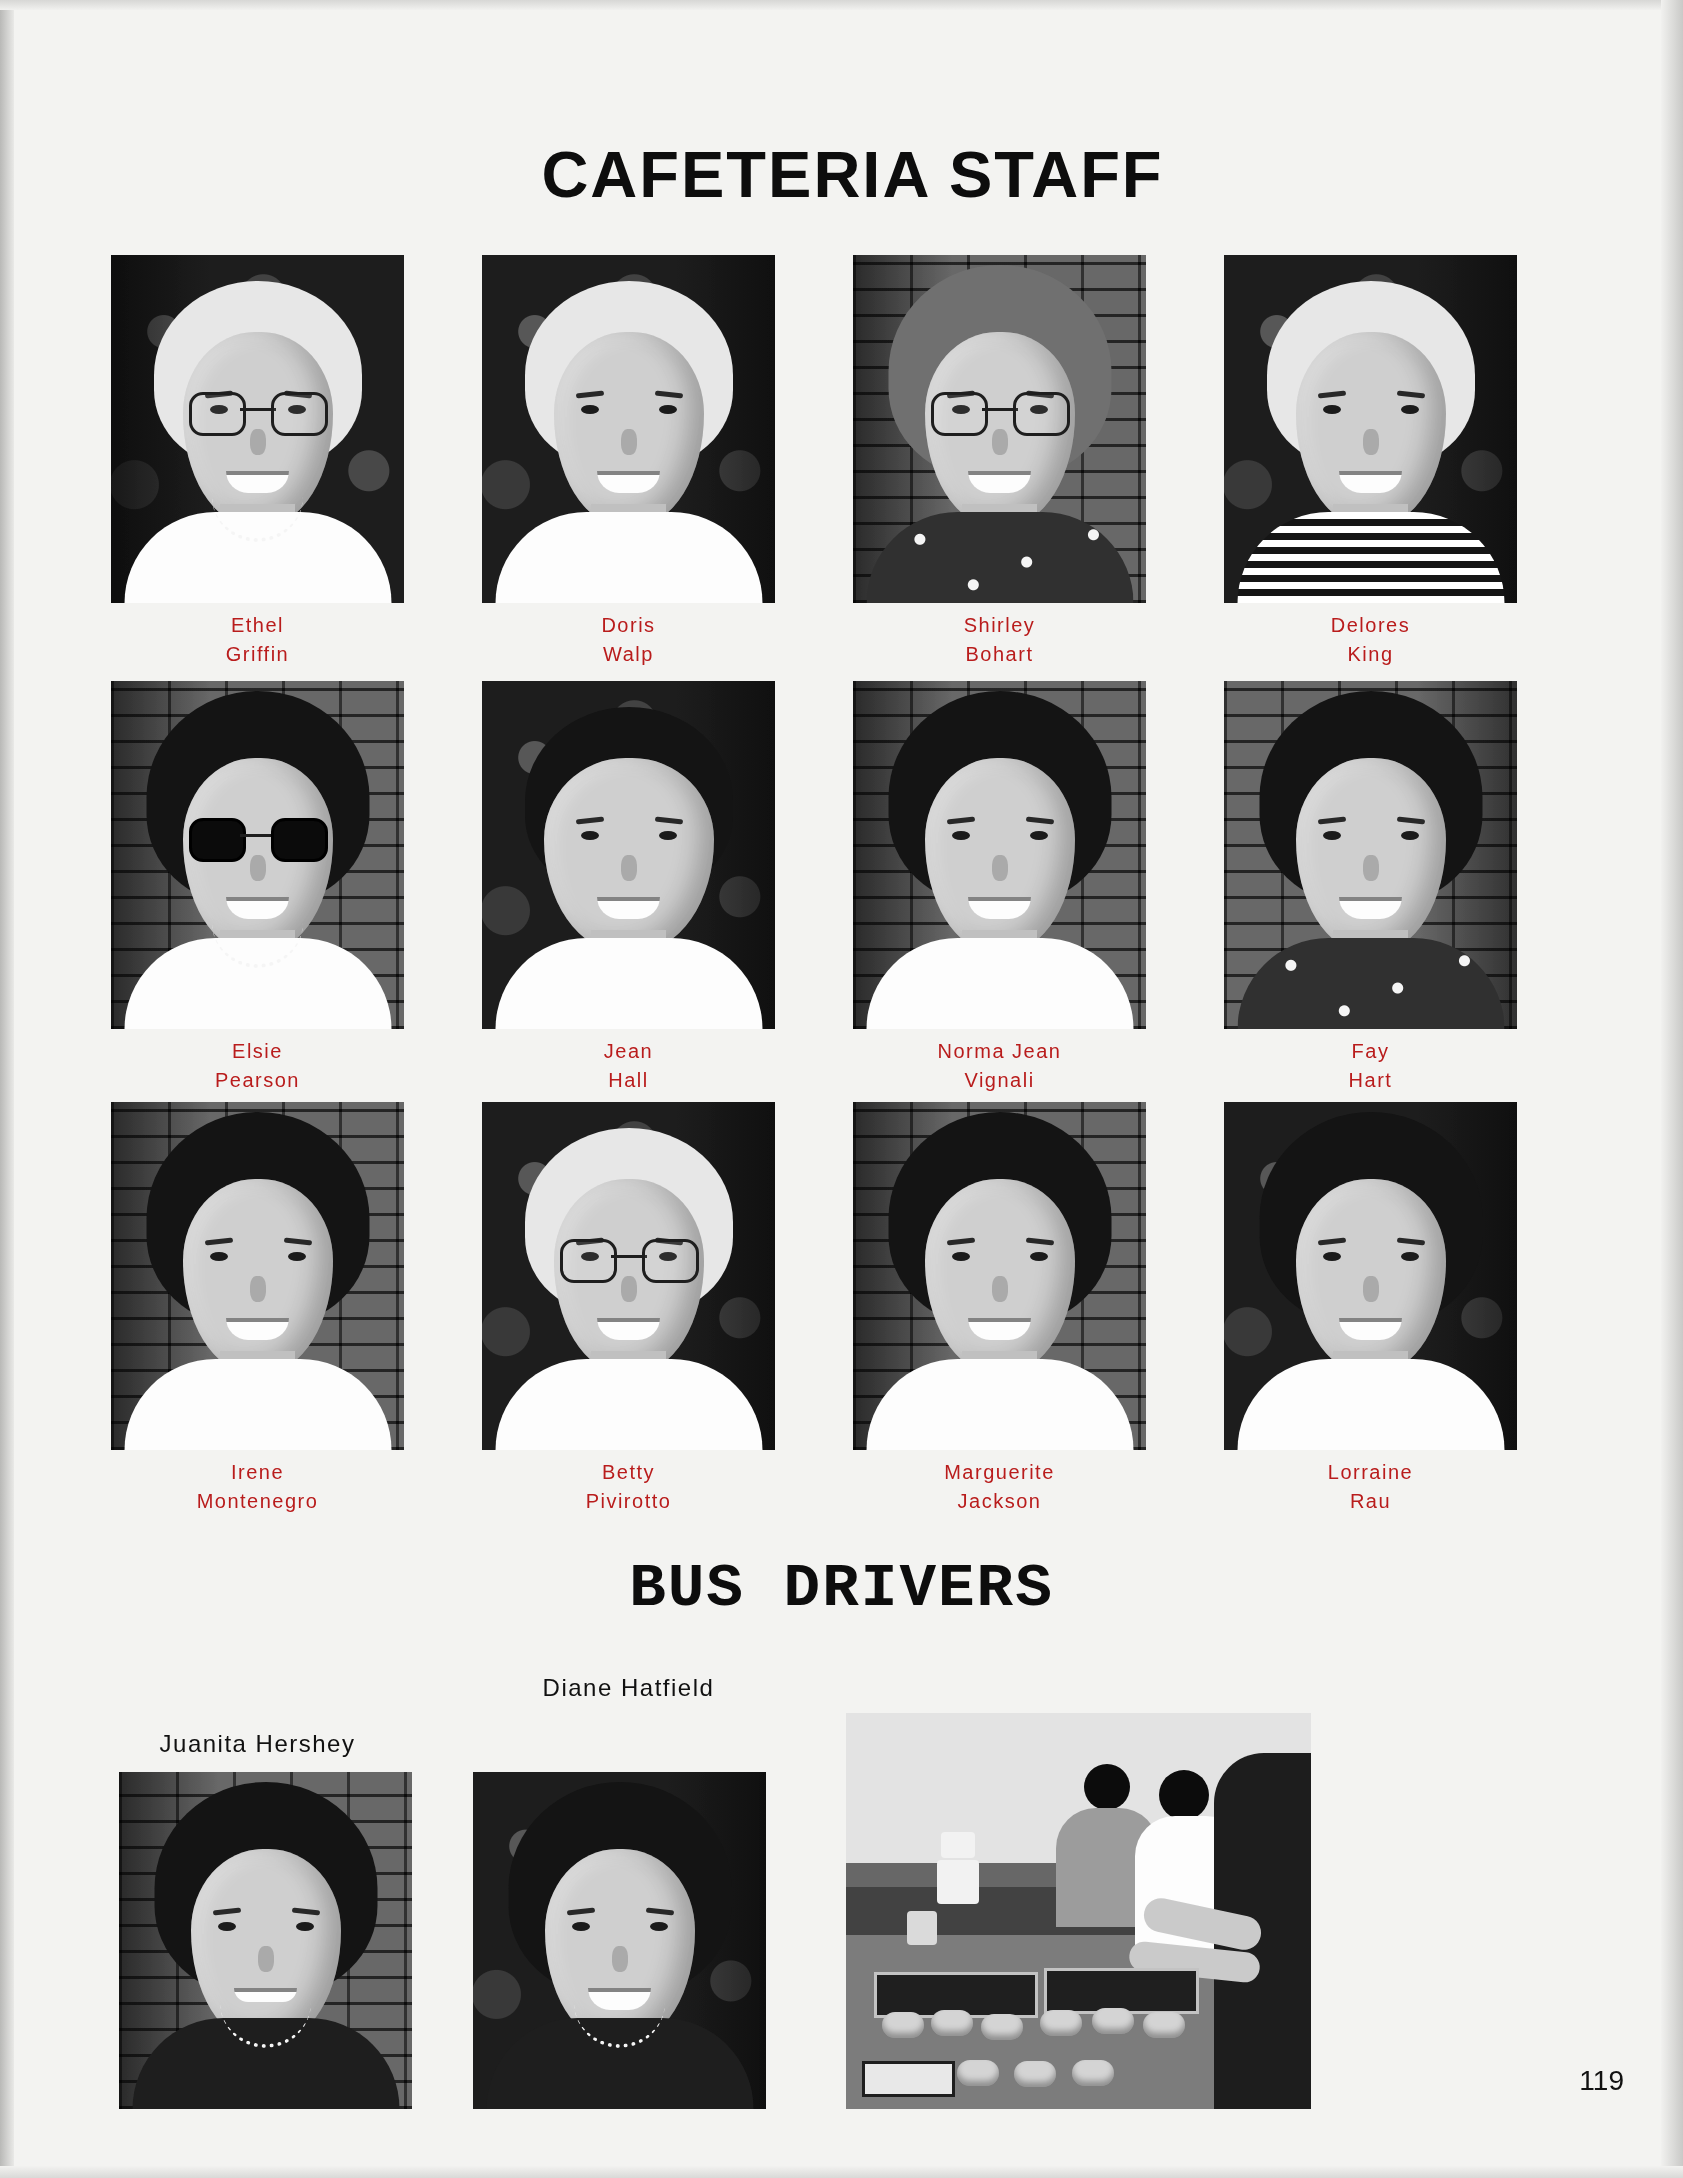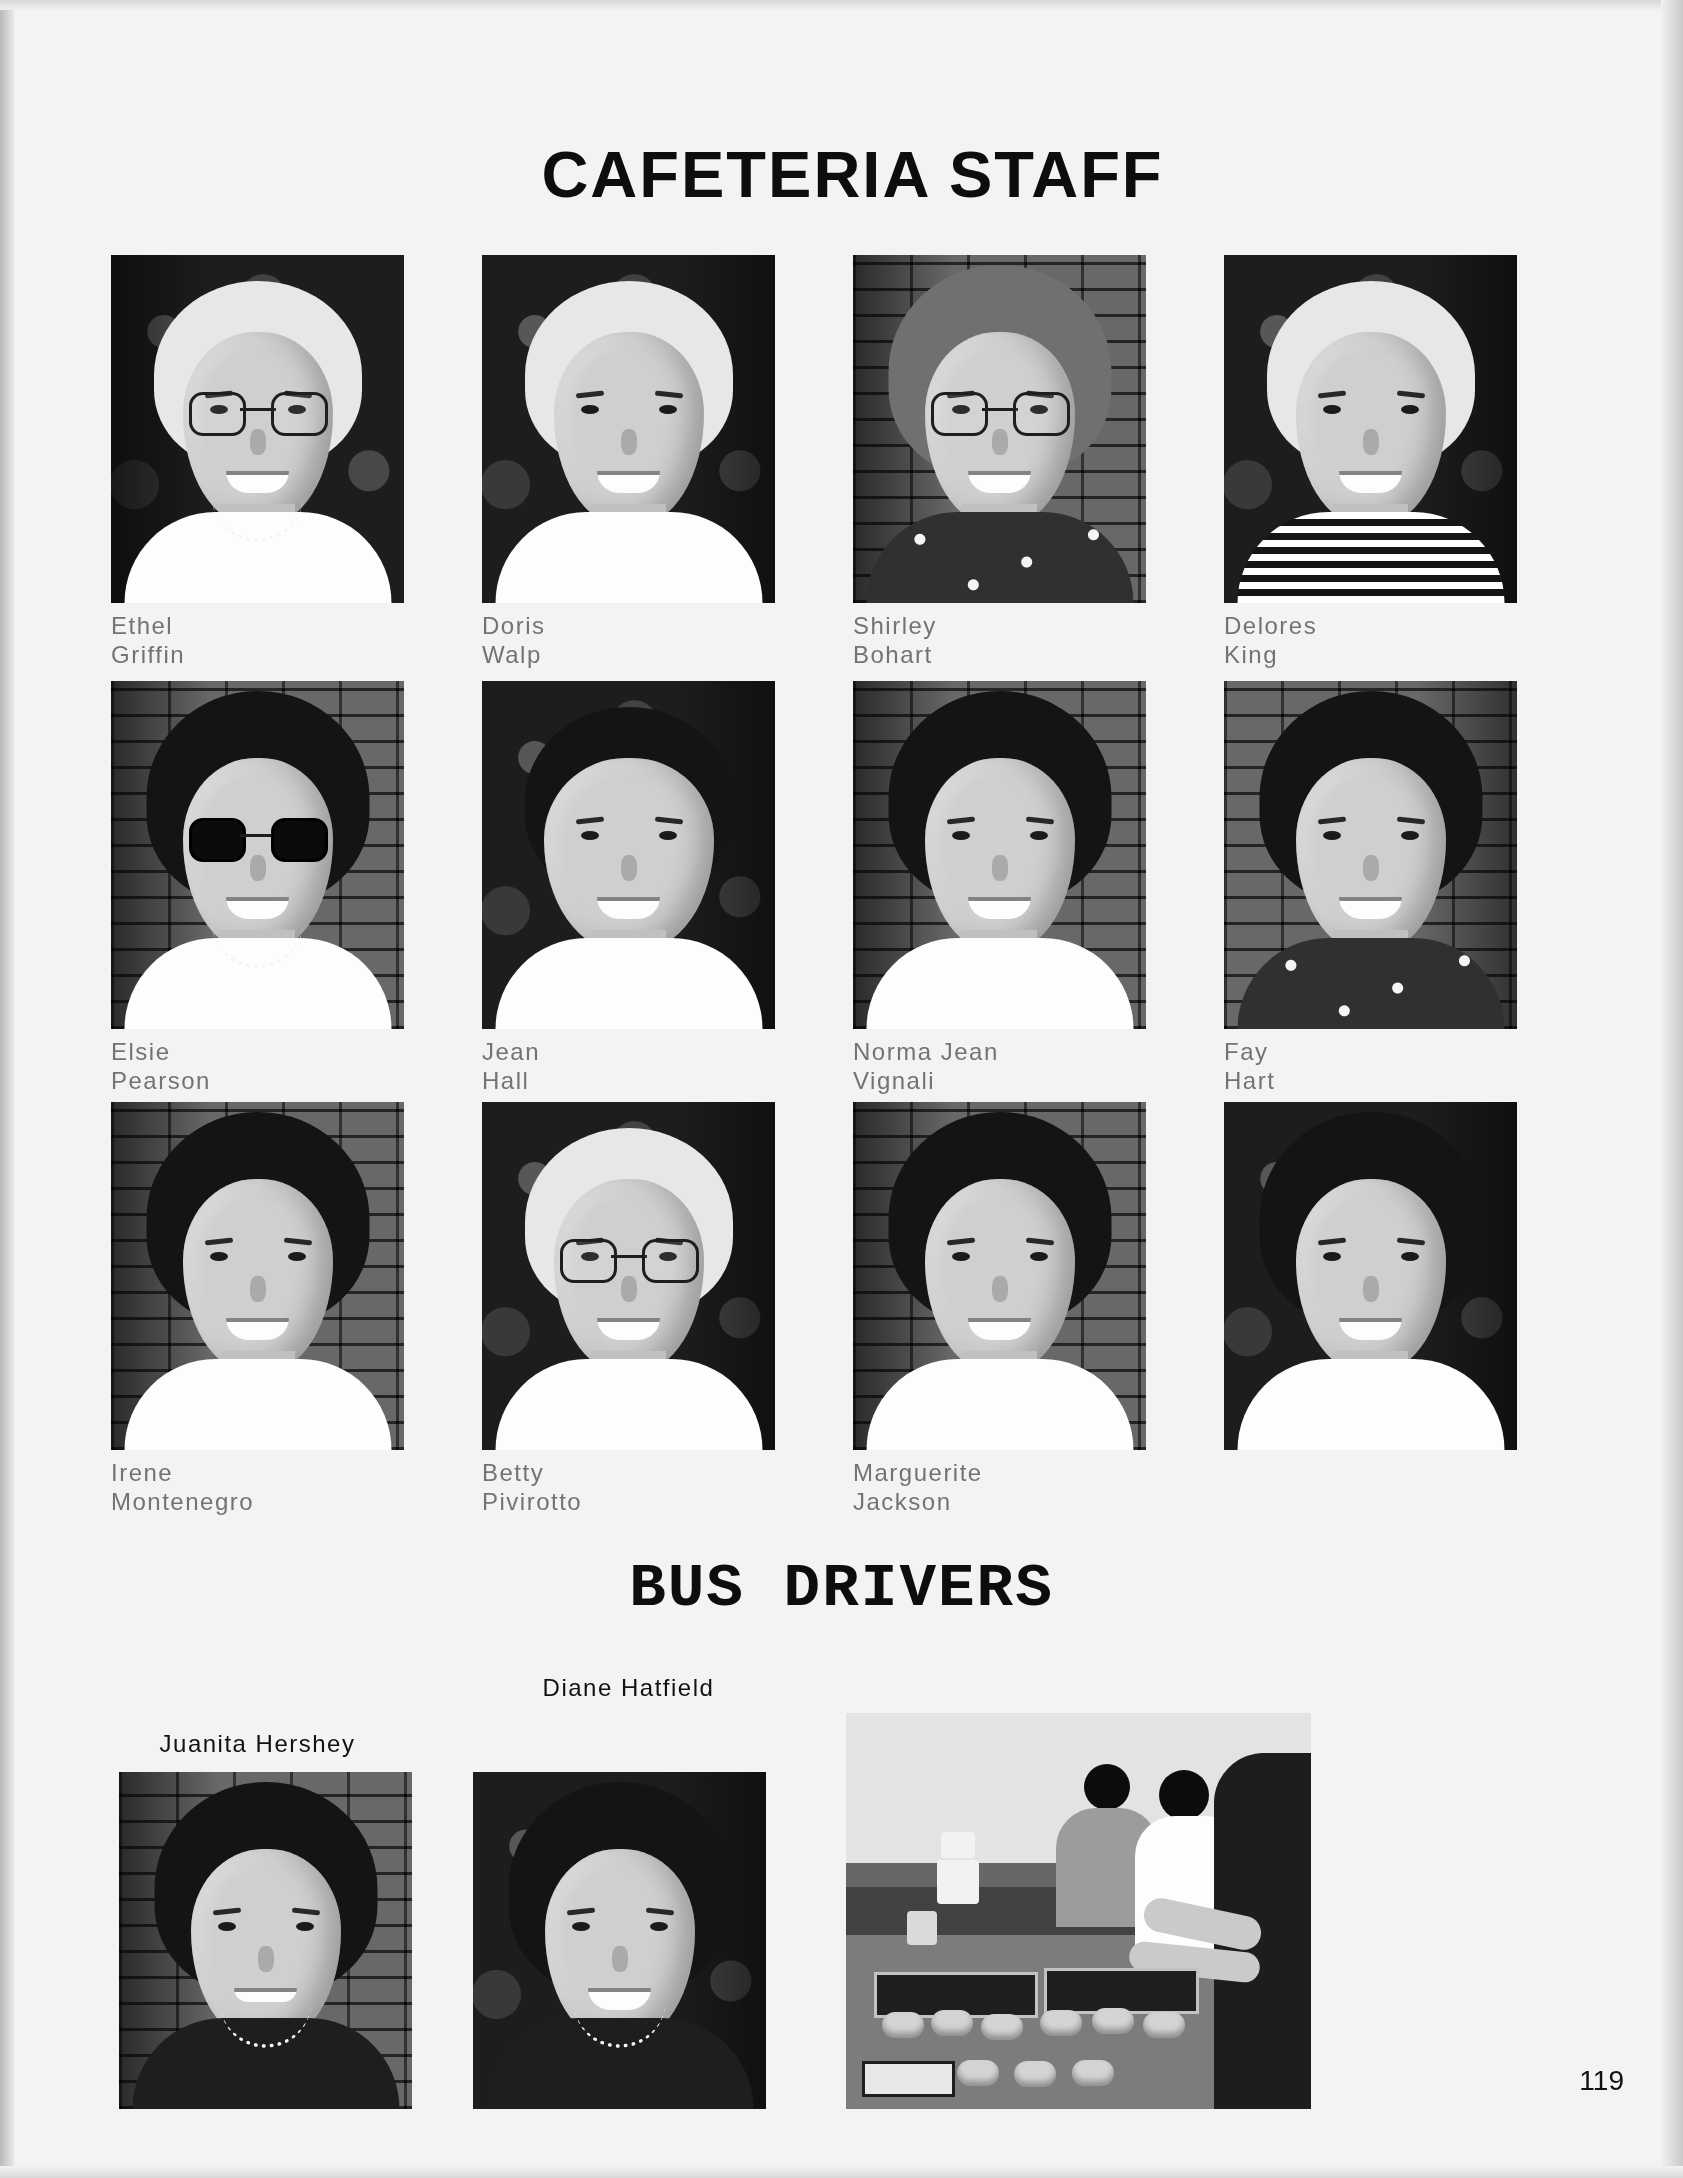--- a/index.html
+++ b/index.html
@@ -84,23 +84,24 @@
   }
   .photo {
     width: 293px;
     height: 348px;
     position: relative;
     overflow: hidden;
     background: #3a3a3a;
     filter: grayscale(100%) contrast(115%);
   }
   .caption {
-    font-size: 24px;
+    text-align: center;
+    font-size: 20px;
     line-height: 29px;
-    color: #737373;
+    color: #b91c1c;
     letter-spacing: 1.5px;
     padding-top: 8px;
     font-family: "Liberation Sans", sans-serif;
   }
   .caption .ln { display: block; }
 
   
   .bg-brick {
     position: absolute; inset: 0;
     background-color: #6b6b6b;
@@ -529,20 +530,24 @@
             <div class="hair tall"></div>
             <div class="face"></div>
             <div class="brow l"></div>
               <div class="brow r"></div>
             <div class="eye l"></div>
               <div class="eye r"></div>
             <div class="nose"></div>
               <div class="mouth"></div>
             <div class="neck"></div>
               <div class="body"></div>
+          </div>
+          <div class="caption">
+            <span class="ln">Lorraine</span>
+            <span class="ln">Rau</span>
           </div>
         </div>
 
       </div>
     </div>
 
     <div class="section-title" id="bus-title">BUS DRIVERS</div>
 
     <div class="bus-caption" style="left:111px; top:1729px">
       <span class="ln">Juanita</span>

